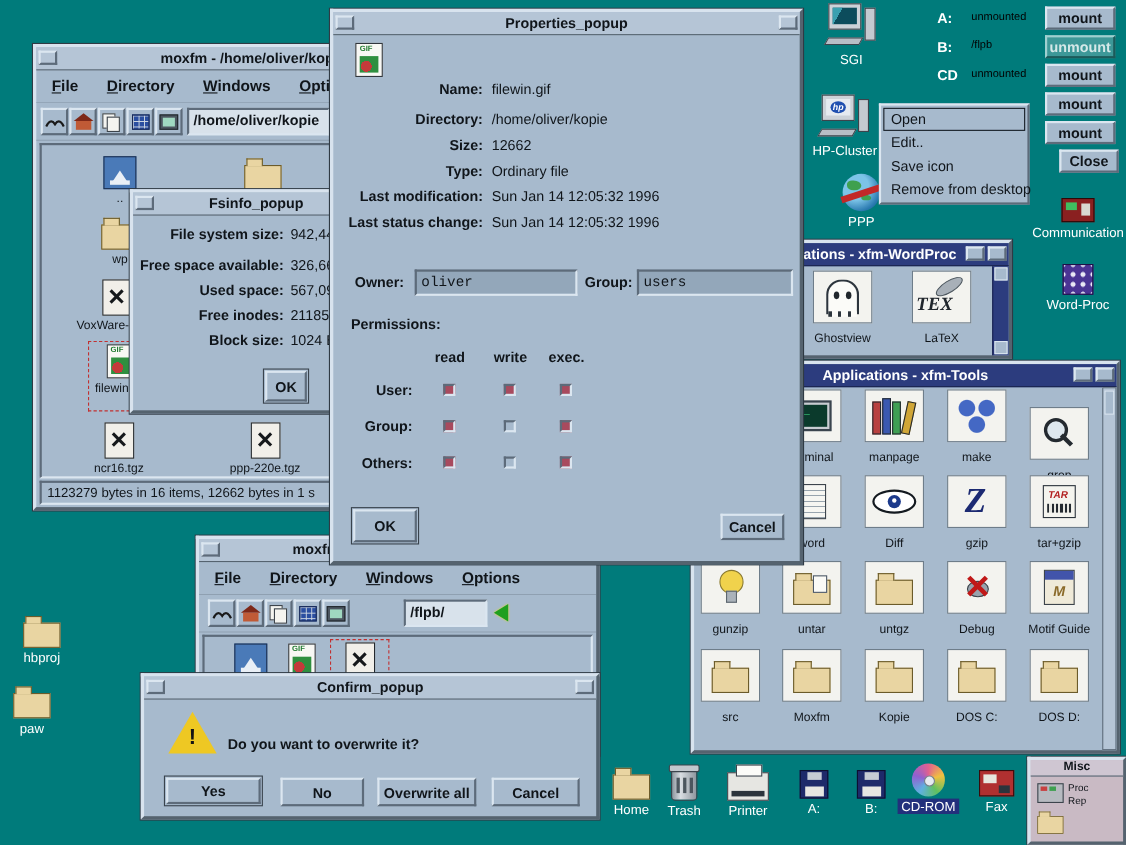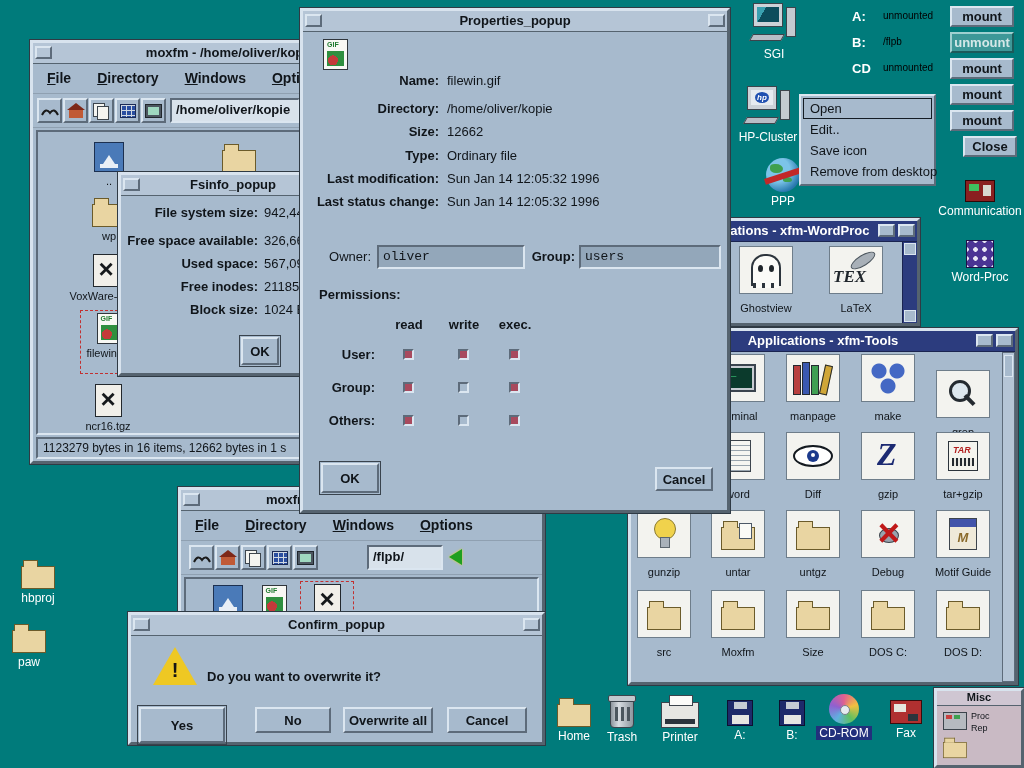--- a/index.html
+++ b/index.html
@@ -288,20 +288,24 @@
       <div class="flabel">VoxWare-3.5-a</div>
     </div>
     <div class="seldash" style="left:42px;top:178px;width:58px;height:64px">
       <span class="icn i-gif"></span>
       <div class="flabel">filewin.gif</div>
     </div>
     <div class="fitem" style="left:18px;top:252px;width:104px">
       <span class="icn i-tgz"></span>
       <div class="flabel">ncr16.tgz</div>
     </div>
+    <div class="fitem" style="left:145px;top:252px;width:116px">
+      <span class="icn i-tgz"></span>
+      <div class="flabel">ppp-220e.tgz</div>
+    </div>
   </div>
   <div class="statusbar"><span>1123279 bytes in 16 items, 12662 bytes in 1 s</span></div>
 </div>
 
 <div class="win" style="left:118px;top:172px;width:230px;height:204px;z-index:4">
   <div class="tbar">
     <div class="tbox tl"></div>
     <span>Fsinfo_popup</span>
     <div class="tbox tr"></div>
   </div>
@@ -467,21 +471,21 @@
     <div class="awrap" style="left:70px;top:238px">
       <span class="cell">
           <i class="icn i-folder"></i>
         </span>
       <div class="alabel">Moxfm</div>
     </div>
     <div class="awrap" style="left:145px;top:238px">
       <span class="cell">
           <i class="icn i-folder"></i>
         </span>
-      <div class="alabel">Size</div>
+      <div class="alabel">Kopie</div>
     </div>
     <div class="awrap" style="left:220px;top:238px">
       <span class="cell">
           <i class="icn i-folder"></i>
         </span>
       <div class="alabel">DOS C:</div>
     </div>
     <div class="awrap" style="left:295px;top:238px">
       <span class="cell">
           <i class="icn i-folder"></i>
@@ -553,21 +557,21 @@
 </div>
 
 <div class="win" style="left:128px;top:612px;width:417px;height:133px;z-index:7">
   <div class="tbar">
     <div class="tbox tl"></div>
     <span>Confirm_popup</span>
     <div class="tbox tr"></div>
   </div>
   <span class="icn i-warn" style="position:absolute;left:22px;top:32px"></span>
   <div class="cmsg" style="left:76px;top:54px">Do you want to overwrite it?</div>
-  <div class="btn def" style="left:8px;top:92px;width:86px;height:36px">Yes</div>
+  <div class="btn def" style="left:20px;top:92px;width:86px;height:24px">Yes</div>
   <div class="btn" style="left:124px;top:92px;width:76px;height:26px">No</div>
   <div class="btn" style="left:212px;top:92px;width:90px;height:26px">Overwrite all</div>
   <div class="btn" style="left:316px;top:92px;width:80px;height:26px">Cancel</div>
 </div>
 
 <div class="win" style="left:300px;top:8px;width:430px;height:505px;z-index:8">
   <div class="tbar">
     <div class="tbox tl"></div>
     <span>Properties_popup</span>
     <div class="tbox tr"></div>
@@ -590,21 +594,21 @@
     <span class="pval">Ordinary file</span>
   </div>
   <div class="prow" style="top:160px;left:8px">
     <span class="plabel">Last modification:</span>
     <span class="pval">Sun Jan 14 12:05:32 1996</span>
   </div>
   <div class="prow" style="top:183px;left:8px">
     <span class="plabel">Last status change:</span>
     <span class="pval">Sun Jan 14 12:05:32 1996</span>
   </div>
-  <span style="position:absolute;left:16px;top:238px;width:52px;text-align:right;font-weight:normal;font-size:13px">Owner:</span>
+  <span style="position:absolute;left:16px;top:238px;width:52px;text-align:center;font-weight:bold;font-size:13px">Owner:</span>
   <div class="field" style="left:74px;top:234px;width:148px;height:24px">oliver</div>
   <span style="position:absolute;left:226px;top:238px;width:46px;text-align:right;font-weight:bold;font-size:13px">Group:</span>
   <div class="field" style="left:276px;top:234px;width:142px;height:24px">users</div>
   <span style="position:absolute;left:16px;top:276px;font-weight:bold;font-size:13px">Permissions:</span>
   <span class="phead" style="left:84px;top:306px">read</span>
   <span class="phead" style="left:139px;top:306px">write</span>
   <span class="phead" style="left:190px;top:306px">exec.</span>
   <span class="prlabel" style="left:10px;top:336px">User:</span>
   <span class="chk on" style="left:100px;top:338px"></span>
   <span class="chk on" style="left:155px;top:338px"></span>

